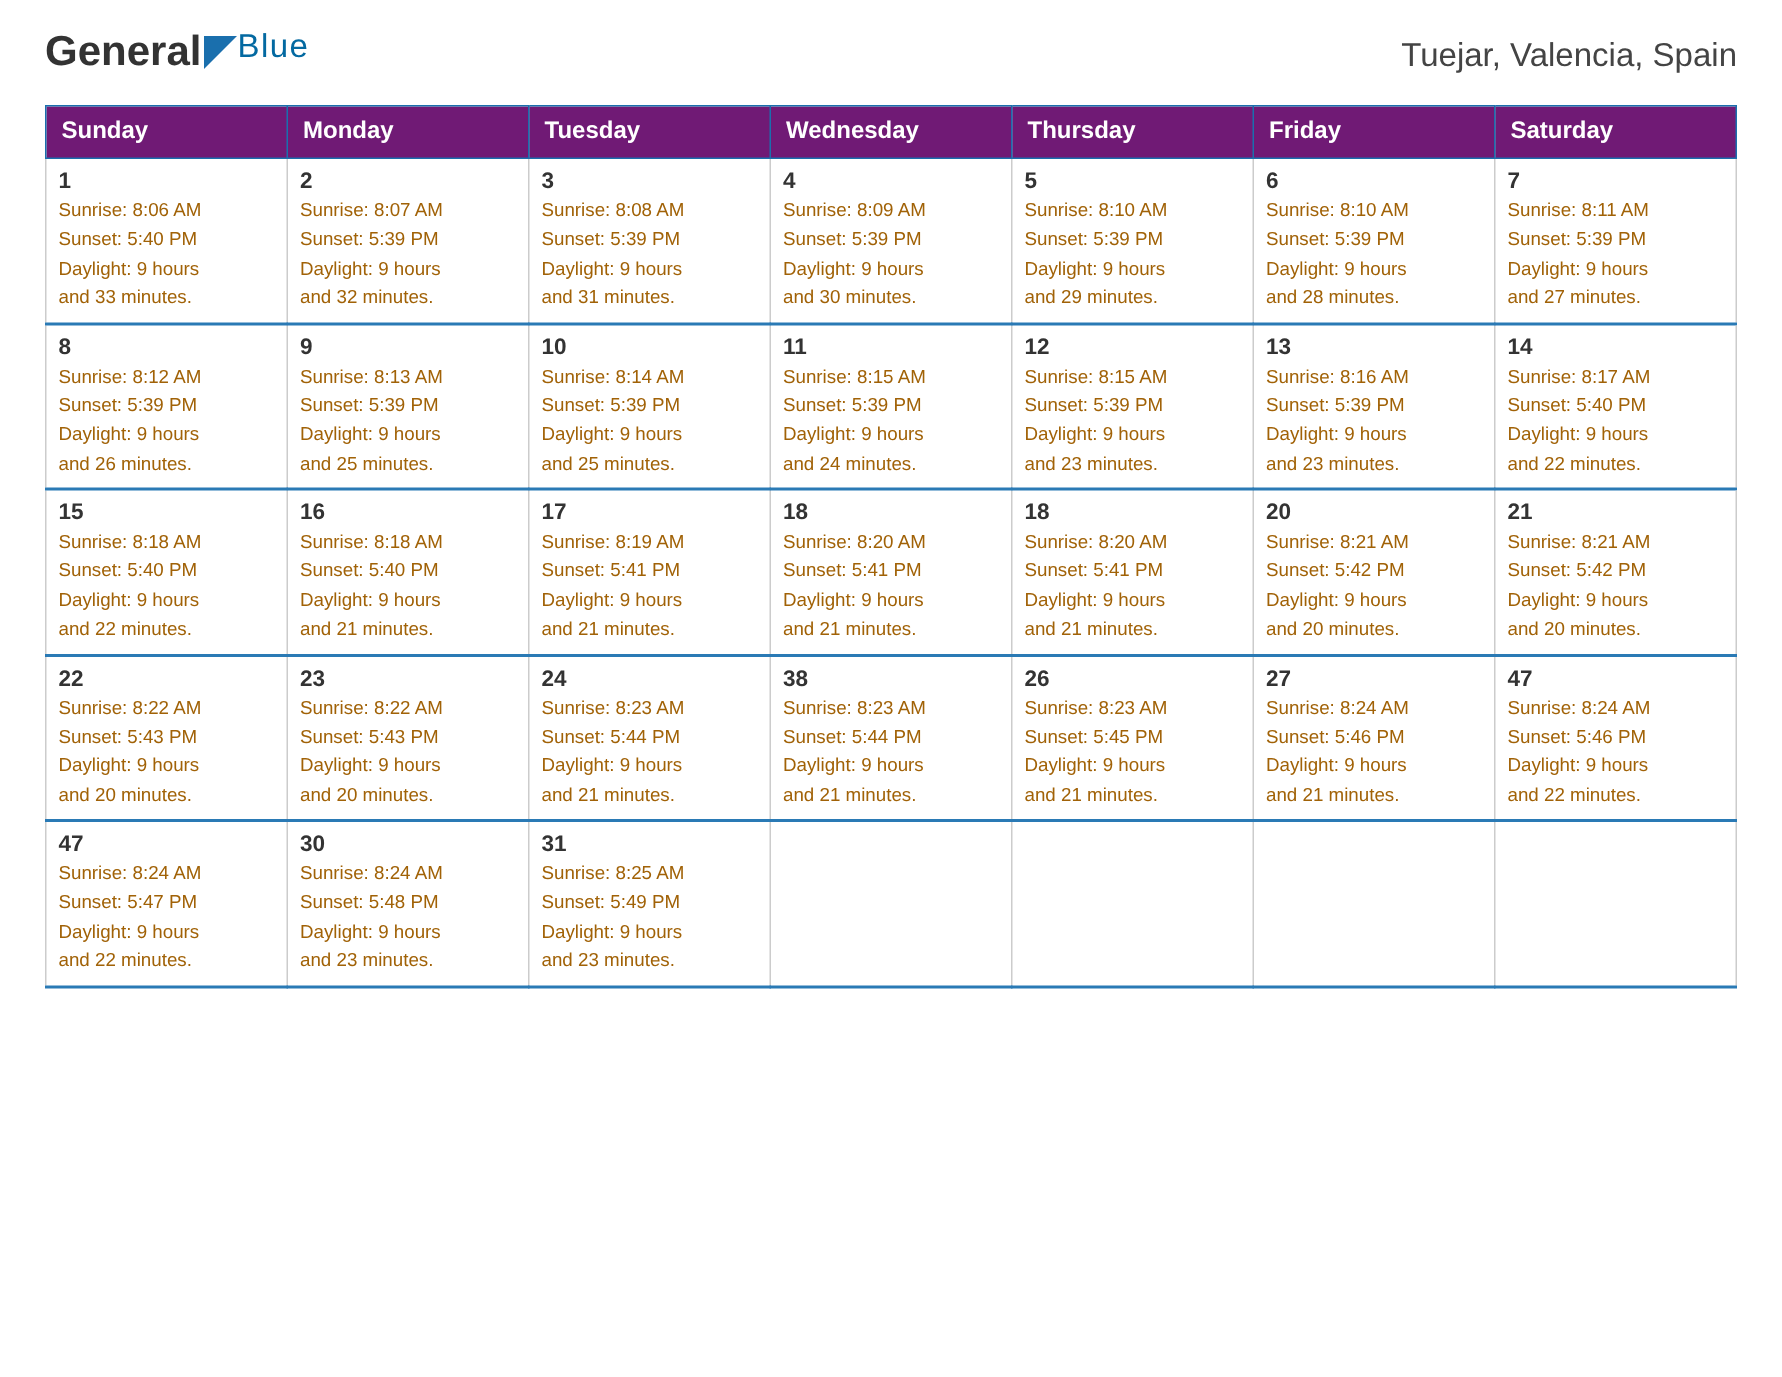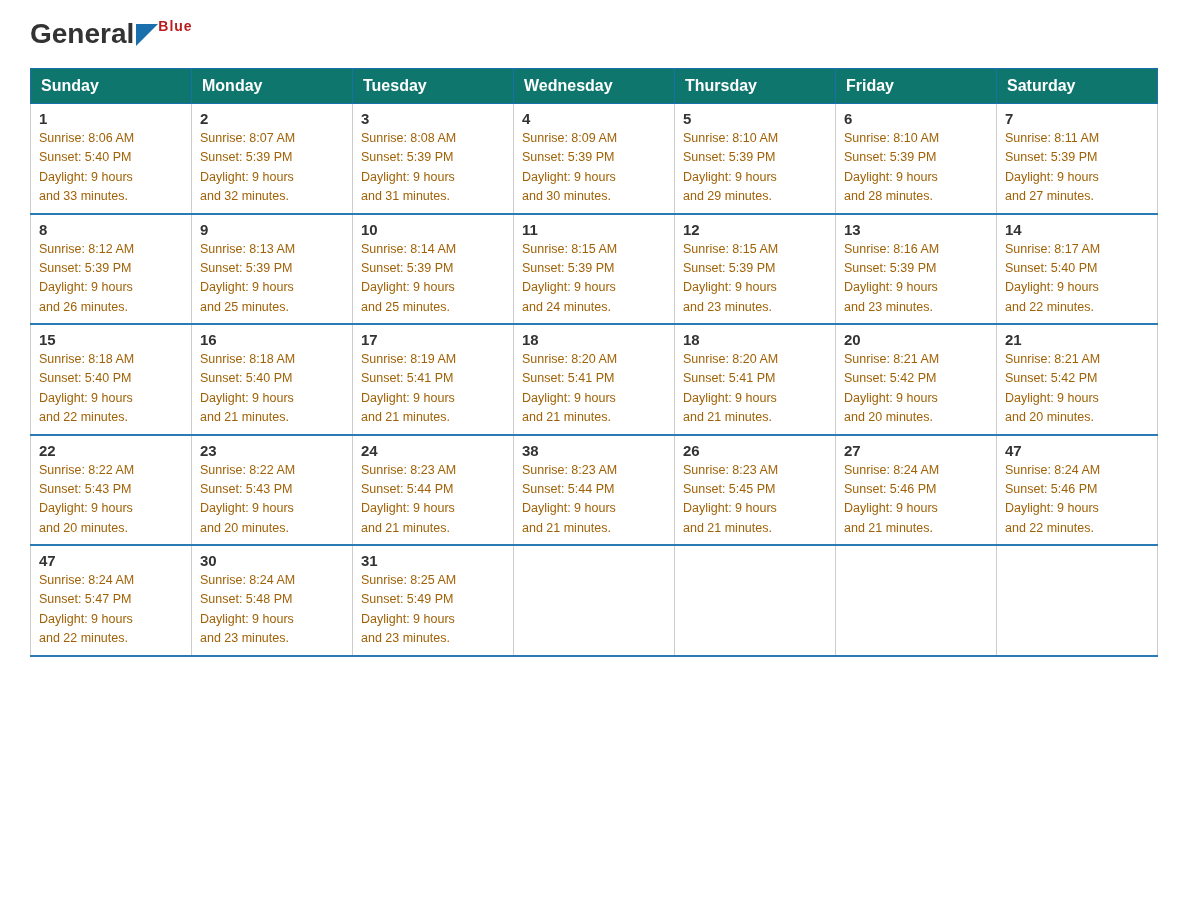--- a/index.html
+++ b/index.html
@@ -21,23 +21,23 @@
       flex-direction: row;
       align-items: flex-start;
     }
     .logo-text {
       font-size: 28px;
       font-weight: bold;
       color: #333;
       line-height: 1;
     }
     .logo-line2 {
-      color: #b91c1c;
-      font-size: 14px;
-      font-weight: bold;
+      color: #0369a1;
+      font-size: 22px;
+      font-weight: normal;
       letter-spacing: 1px;
       margin-top: -2px;
     }
     .title-block {
       text-align: right;
     }
     .month-title {
       font-size: 52px;
       font-weight: bold;
       color: #222;
@@ -47,21 +47,21 @@
       font-size: 22px;
       color: #444;
       margin-top: 4px;
     }
     table {
       width: 100%;
       border-collapse: collapse;
       table-layout: fixed;
     }
     thead th {
-      background: #0f766e;
+      background: #701a75;
       color: #fff;
       font-size: 16px;
       font-weight: bold;
       padding: 8px 10px;
       text-align: left;
       border: 1px solid #1a6fad;
     }
     tbody td {
       border: 1px solid #ccc;
       vertical-align: top;
@@ -96,20 +96,21 @@
   <div class="logo">
     <div style="display:flex; align-items:center;">
       <span class="logo-text">General</span>
       <svg width="22" height="22" viewBox="0 0 22 22" style="margin-left:2px; margin-top:2px;">
         <polygon points="0,0 22,0 0,22" fill="#1a6fad"></polygon>
       </svg>
     </div>
     <span class="logo-line2">Blue</span>
   </div>
   <div class="title-block">
+    <div class="location">Tuejar, Valencia, Spain</div>
   </div>
 </div>
 
 <table>
   <thead>
     <tr>
       <th>Sunday</th>
       <th>Monday</th>
       <th>Tuesday</th>
       <th>Wednesday</th>

